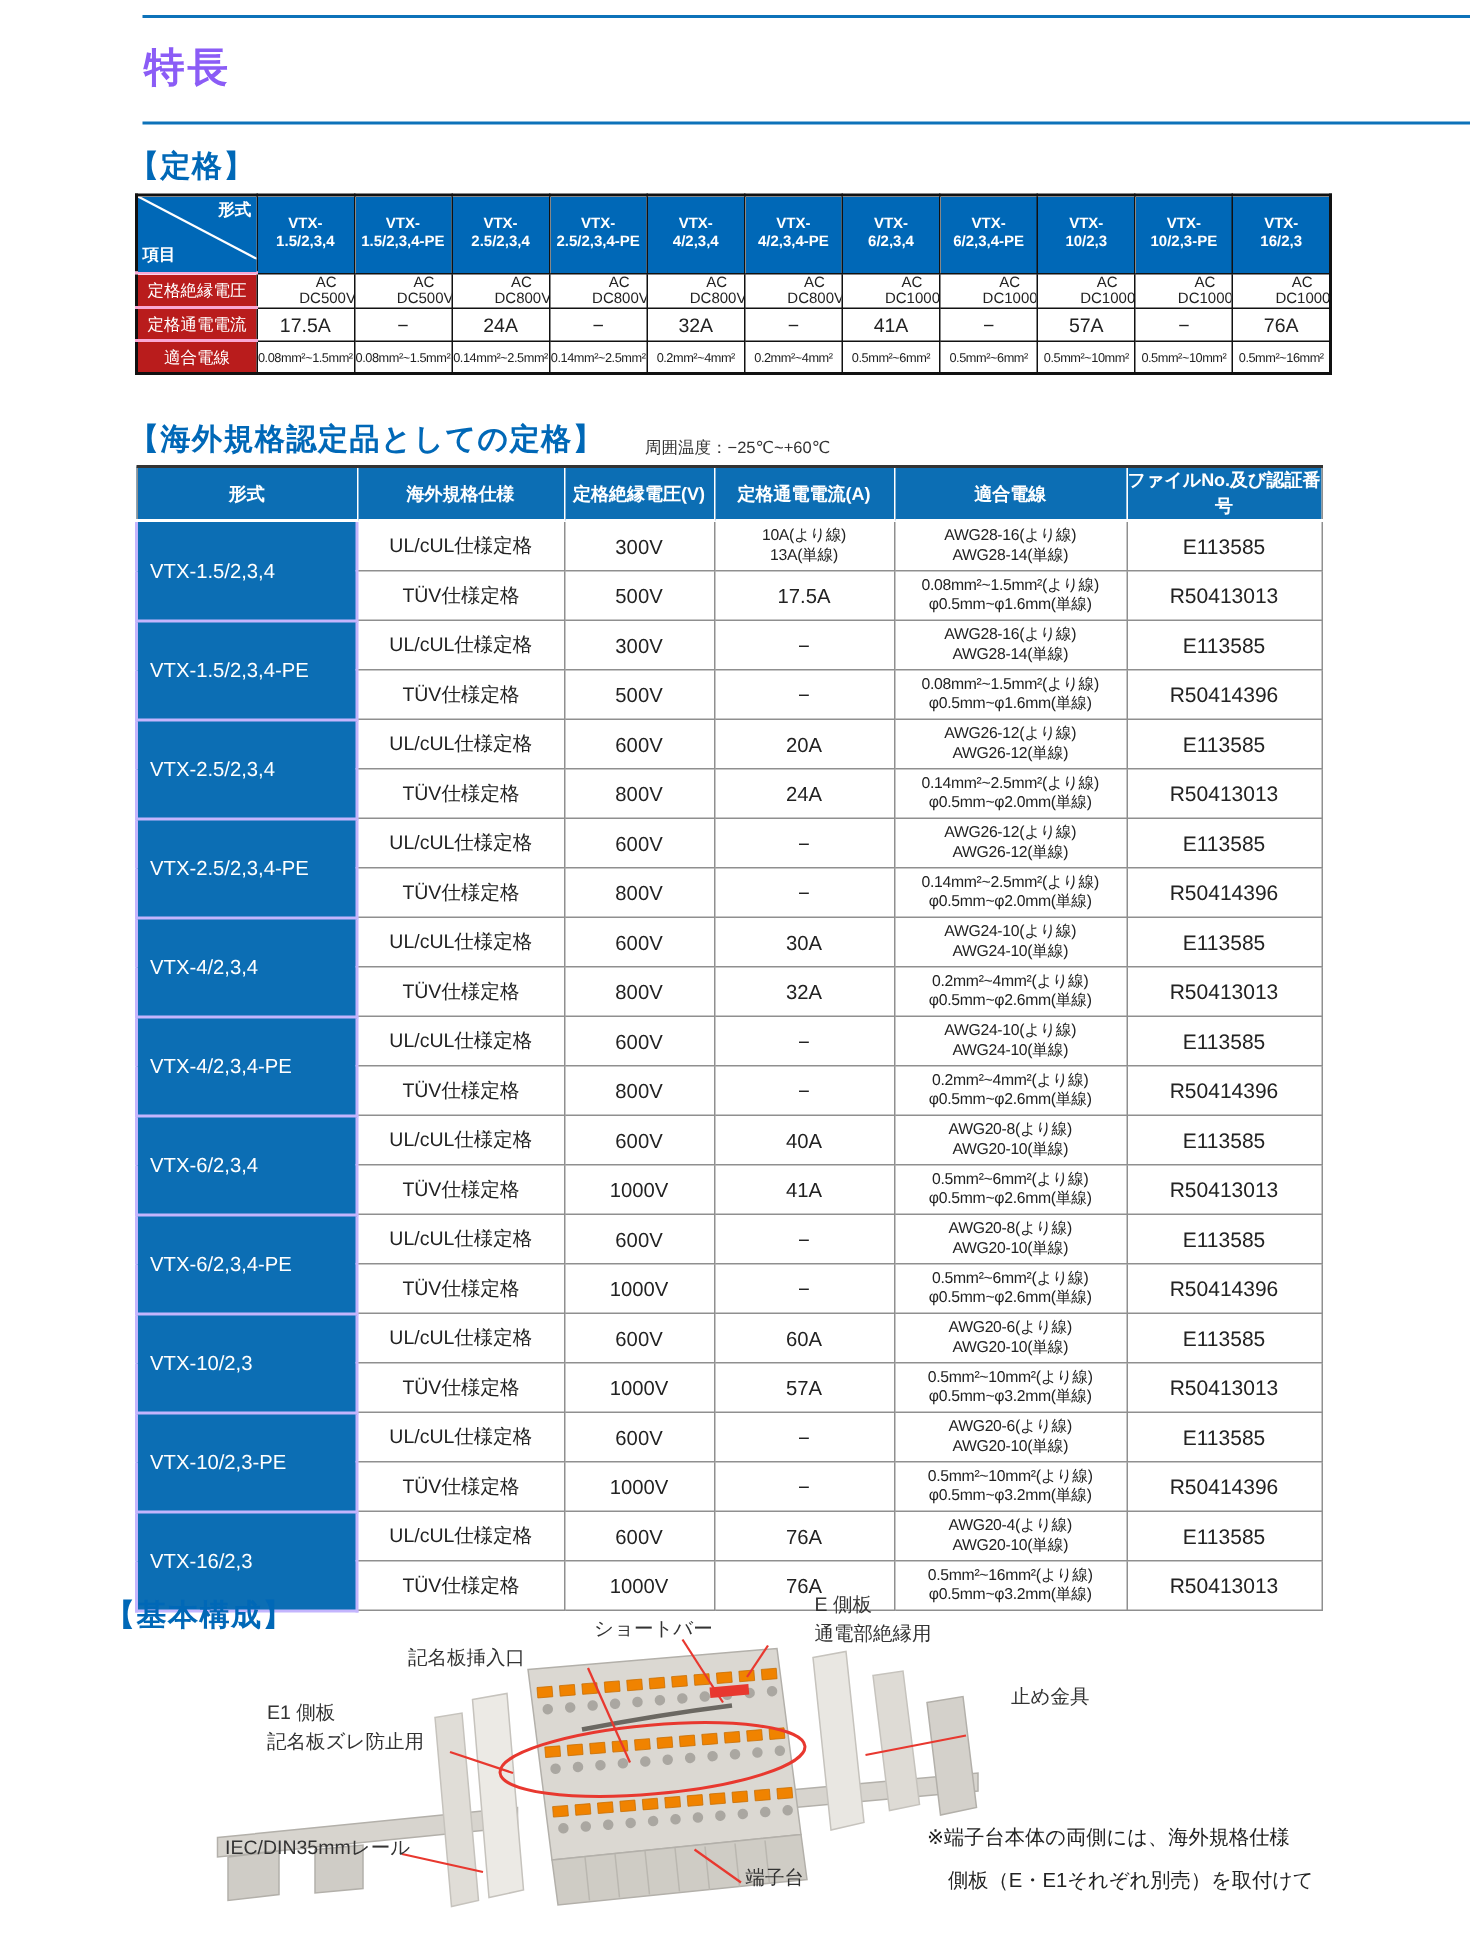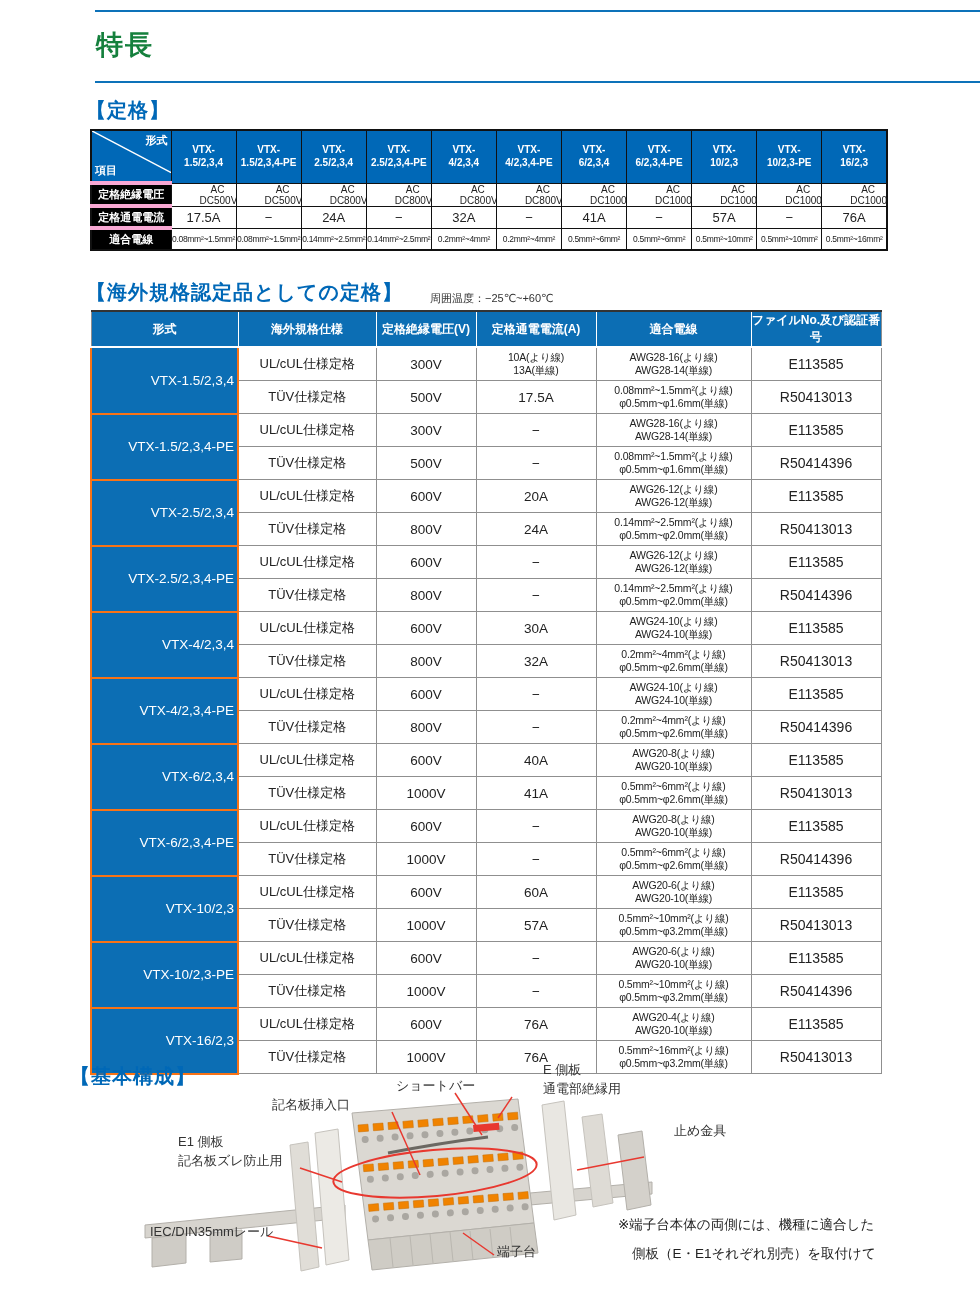--- a/index.html
+++ b/index.html
@@ -5,50 +5,50 @@
   html,body{margin:0;padding:0;}
   body{
     width:980px;height:1300px;position:relative;background:#fff;
     font-family:"Liberation Sans","DejaVu Sans",sans-serif;color:#222;
     overflow:hidden;
   }
   
   .rule{position:absolute;left:95px;right:0;height:2px;background:#0d72b9;}
   .rule1{top:10px;}
   .rule2{top:81px;}
-  .page-title{position:absolute;left:96px;top:27px;font-size:27px;font-weight:bold;color:#15803d;letter-spacing:2px;}
+  .page-title{position:absolute;left:96px;top:27px;font-size:27px;font-weight:bold;color:#8b5cf6;letter-spacing:2px;}
   .sec-head{position:absolute;font-size:20px;font-weight:bold;color:#0068b7;letter-spacing:1px;}
   .sec1{left:86px;top:97px;}
   .sec2{left:86px;top:279px;}
   .sec3{left:70px;top:1063px;}
   .amb-note{position:absolute;left:430px;top:291px;font-size:11px;color:#333;}
 
   
   .t1wrap{position:absolute;left:90px;top:129px;}
   table.t1{border-collapse:collapse;table-layout:fixed;width:798px;border:2px solid #111;}
   .t1 th,.t1 td{border:1px solid #111;text-align:center;vertical-align:middle;padding:0;overflow:hidden;}
   .t1 thead th{background:#0068b7;color:#fff;font-size:10px;font-weight:bold;height:42px;line-height:1.25;white-space:pre-line;}
   .t1 th.corner{position:relative;background:#0068b7;padding:0;}
   .t1 .corner svg{position:absolute;left:0;top:0;}
   .t1 .corner .c-top{position:absolute;right:3px;top:3px;font-size:11px;font-weight:bold;color:#fff;}
   .t1 .corner .c-bot{position:absolute;left:3px;bottom:3px;font-size:11px;font-weight:bold;color:#fff;}
-  .t1 tbody th.t1lbl{background:#000000;color:#fff;font-size:11px;font-weight:bold;border-top:4px solid #f9a8d4;letter-spacing:0;}
+  .t1 tbody th.t1lbl{background:#b91c1c;color:#fff;font-size:11px;font-weight:normal;border-top:2px solid #f9a8d4;letter-spacing:0;}
   .t1 tbody tr{height:22px;}
   .t1 td.r-volt{font-size:10px;padding-left:28px;}
   .t1 td.r-amp{font-size:13px;}
   .t1 td.r-wire{font-size:8.5px;letter-spacing:-0.3px;}
   .t1 td.r-strip{font-size:9.5px;letter-spacing:-0.3px;}
 
   
   .t2wrap{position:absolute;left:90px;top:310px;}
   table.t2{border-collapse:collapse;table-layout:fixed;width:790px;border:1px solid #8f8f8f;border-top:2px solid #333;}
   .t2 thead th{background:#0c6eb4;color:#fff;font-size:12px;font-weight:bold;height:26px;border-left:1px solid #fff;border-bottom:2px solid #fff;padding:0;}
   .t2 thead th:first-child{border-left:none;}
   .t2 td{border:1px solid #8f8f8f;text-align:center;vertical-align:middle;height:32px;padding:0 3px;}
-  .t2 td.model{background:#0c6eb4;color:#fff;text-align:right;padding-left:8px;font-size:13.5px;font-weight:500;border:2px solid #f97316;}
+  .t2 td.model{background:#0c6eb4;color:#fff;text-align:left;padding-left:8px;font-size:13.5px;font-weight:500;border:2px solid #c4b5fd;}
   .t2 td.spec{font-size:13px;}
   .t2 td.voltage{font-size:13.5px;}
   .t2 td.current{font-size:13.5px;}
   .t2 td.file{font-size:14px;}
   .t2 td.two,.t2 td.wire{font-size:10.5px;line-height:1.2;white-space:pre-line;letter-spacing:-0.2px;}
 
   
   .diagram-svg{position:absolute;left:90px;top:1075px;}
   .dlabel{position:absolute;font-size:13px;color:#333;white-space:pre-line;line-height:1.45;}
   .lab-kimeiban{left:272px;top:1096px;}
@@ -501,15 +501,15 @@
 <div class="dlabel lab-shortbar">ショートバー</div>
 <div class="dlabel lab-eplate">E 側板
 通電部絶縁用</div>
 <div class="dlabel lab-e1plate">E1 側板
 記名板ズレ防止用</div>
 <div class="dlabel lab-rail">IEC/DIN35mmレール</div>
 <div class="dlabel lab-stopper">止め金具</div>
 <div class="dlabel lab-terminal">端子台</div>
 
 <div class="note">
-  <div>※端子台本体の両側には、機種に適合した</div>
+  <div>※端子台本体の両側には、海外規格仕様</div>
   <div class="ind">側板（E・E1それぞれ別売）を取付けて</div>
 </div>
 
 </body></html>

